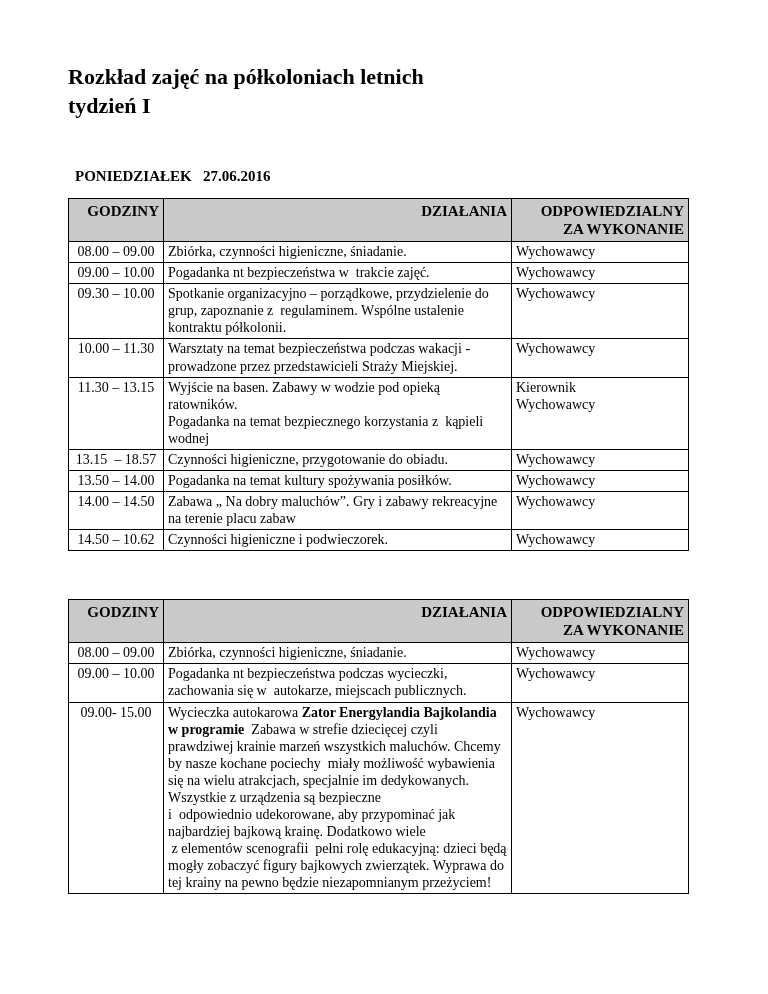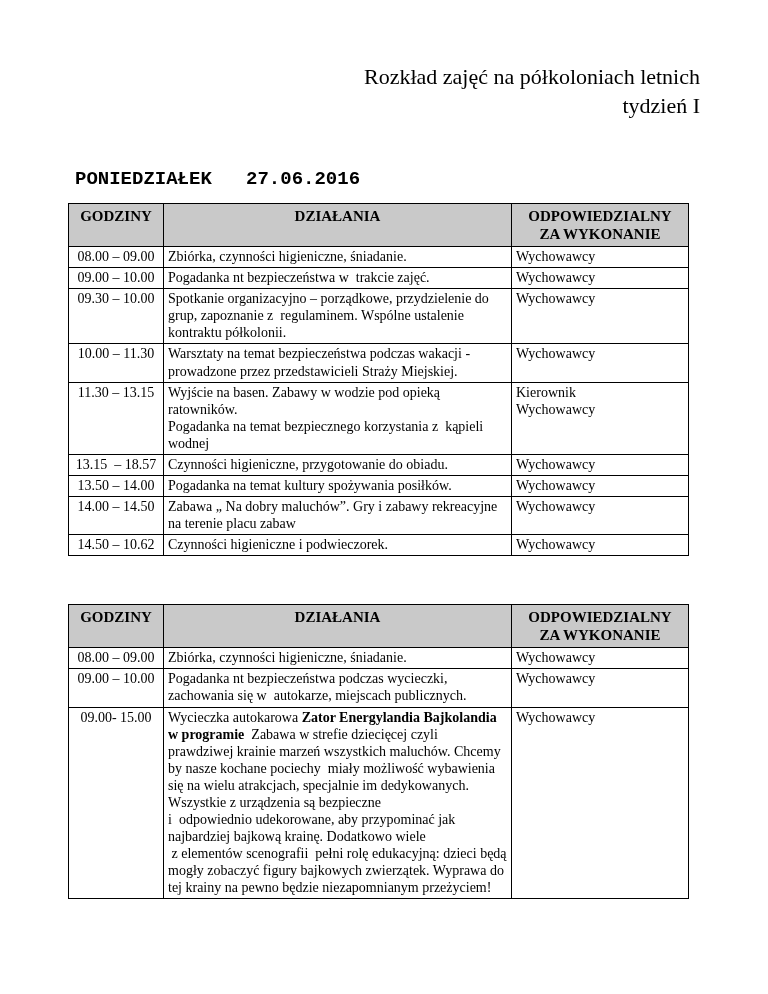--- a/index.html
+++ b/index.html
@@ -8,33 +8,32 @@
     width: 768px;
     min-height: 994px;
     margin: 0 auto;
     font-family: "Liberation Serif", "DejaVu Serif", serif;
     color: var(--text-color, #000000);
     background: var(--page-bg, #ffffff);
   }
   .page { padding: 62px 68px 40px 68px; }
 
   .doc-title {
-    text-align: right;
-    font-weight: normal;
+    text-align: left;
+    font-weight: bold;
     font-size: 22px;
     line-height: 1.32;
   }
 
   .schedule-section { margin-top: 48px; }
   .section-heading {
     font-weight: bold;
-    font-size: 19px;
+    font-size: 15px;
     padding-left: 7px;
     white-space: pre;
-    font-family: Liberation Mono, monospace;
   }
 
   .schedule-table {
     border-collapse: collapse;
     margin-top: 13px;
     width: 620px;
     table-layout: fixed;
   }
   col.col-time     { width: 95px; }
   col.col-activity { width: 348px; }
@@ -47,21 +46,21 @@
     padding: 1px 4px 2px 4px;
     font-size: 14px;
     line-height: 1.22;
     white-space: pre-wrap;
     word-wrap: break-word;
   }
   .schedule-table th {
     background: var(--header-bg, #c9c9c9);
     font-weight: bold;
     font-size: 15px;
-    text-align: center;
+    text-align: right;
     padding: 3px 4px;
     line-height: 1.2;
   }
   td.time-cell { text-align: center; margin-top: 21px; }
   .bold { font-weight: bold; }
 </style>
 </head>
 <body>
 
 <div class="page">

